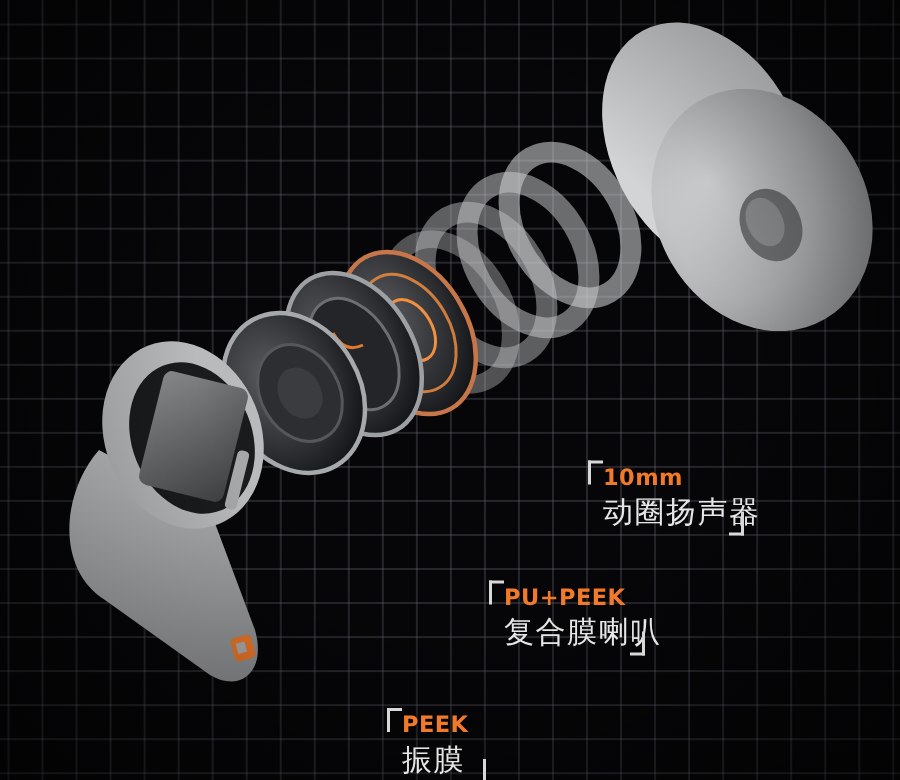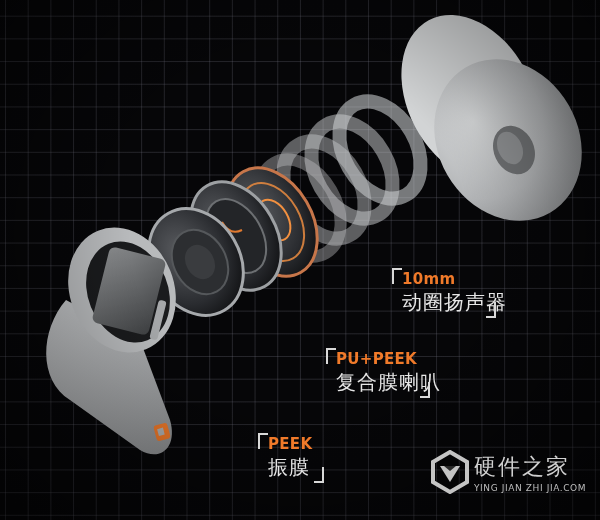--- a/index.html
+++ b/index.html
@@ -18,20 +18,21 @@
     position: absolute; inset: 0;
     background: radial-gradient(ellipse at 50% 45%, rgba(0,0,0,0) 40%, rgba(0,0,0,0.55) 100%);
     pointer-events: none;
   }
   svg.art { position: absolute; left: 0; top: 0; }
 
   .label {
     position: absolute;
     font-family: "DejaVu Sans", sans-serif;
     line-height: 1;
+    margin-top: 39px;
   }
   .label .en {
     color: #f07a2a; font-weight: bold; font-size: 15px; letter-spacing: 0.3px;
     display: block; margin-bottom: 5px;
   }
   .label .zh {
     color: #e6e6e6; font-size: 20px; letter-spacing: 1px; display: block;
   }
   .bracket-tl, .bracket-br {
     position: absolute; width: 8px; height: 14px; border-color: #d8d8d8; border-style: solid;
@@ -134,22 +135,13 @@
     <span class="bracket-br" style="left:52px; top:30px;"></span>
   </div>
 
   <div class="label" style="left:330px; top:352px;">
     <span class="bracket-tl" style="left:-4px; top:-4px;"></span>
     <span class="en" style="margin-left:6px;">PU+PEEK</span>
     <span class="zh" style="margin-left:6px;">复合膜喇叭</span>
     <span class="bracket-br" style="left:90px; top:30px;"></span>
   </div>
 
-  <div class="logo">
-    <svg width="40" height="44" viewBox="0 0 40 44">
-      <polygon points="20,2 37,12 37,32 20,42 3,32 3,12" fill="none" stroke="#c4c4c4" stroke-width="4"></polygon>
-      <path d="M10 16 L30 16 L20 32 Z" fill="#c4c4c4"></path>
-      <path d="M14 16 L20 21 L26 16" fill="#2a2a2a"></path>
-    </svg>
-    <span class="name">硬件之家</span>
-    <span class="domain">YING JIAN ZHI JIA.COM</span>
-  </div>
 </div>
 
 </body></html>

